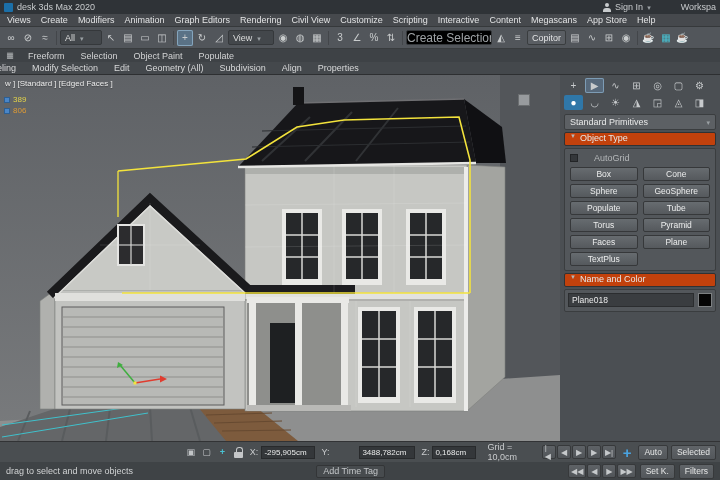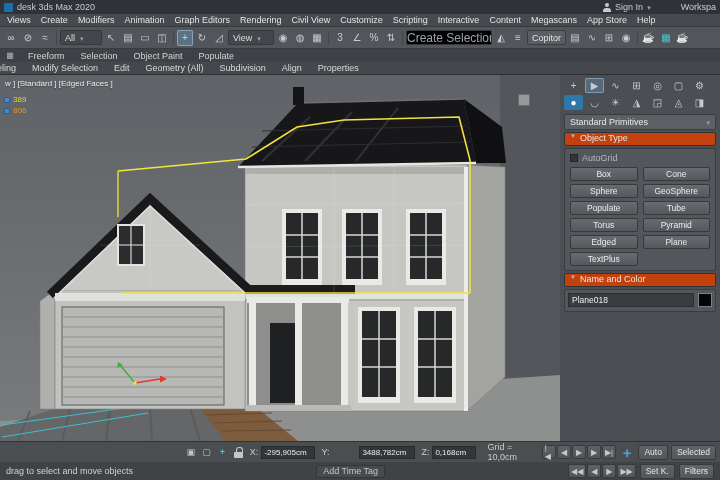--- a/index.html
+++ b/index.html
@@ -54,21 +54,21 @@
   .cmdpanel{flex:1;background:#4b4f53;display:flex;flex-direction:column;padding:3px 4px;gap:2px}
   .cp-row{display:flex;gap:2px}
   .cp-tab,.cp-cat{width:19px;height:15px;display:flex;align-items:center;justify-content:center;color:#c7cacc;font-size:10px;border-radius:2px}
   .cp-tab.active{background:#57697b;box-shadow:inset 0 0 0 1px #7d9cb5}
   .cp-cat.active{background:#2f77a8;color:#fff}
   .cp-drop{height:16px;background:#5c6064;border:1px solid #3a3d3f;border-radius:2px;display:flex;align-items:center;justify-content:space-between;padding:0 5px;margin-top:2px;color:#e8e9e9}
   .rollout{height:14px;background:#c2410c;border:1px solid #303234;border-radius:2px;display:flex;align-items:flex-start;gap:4px;padding:0 5px;color:#e6e7e7;margin-top:0}
   .rollout .arr{font-size:6px;color:#b5b8ba}
   .rollout .arr::after{content:'▼'}
   .rollout-body{background:#53575b;border:1px solid #3a3d3f;border-radius:2px;padding:3px 3px 4px;display:flex;flex-direction:column;gap:3px}
-  .autogrid{display:flex;align-items:center;gap:4px;color:#b4b7b9;padding:1px 2px}
+  .autogrid{display:flex;align-items:center;gap:16px;color:#b4b7b9;padding:1px 2px}
   .cb{width:8px;height:8px;background:#34373a;border:1px solid #232527}
   .btn-grid{display:grid;grid-template-columns:1fr 1fr;gap:3px 5px;padding:0 2px}
   .obj-btn{height:14px;background:linear-gradient(#676c70,#55595d);border:1px solid #36383a;border-radius:2px;display:flex;align-items:center;justify-content:center;color:#eceded;font-size:8.5px;font-family:"Liberation Sans",sans-serif}
   .namerow{display:flex;gap:4px;align-items:center}
   .name-input{flex:1;height:14px;background:#3a3d40;border:1px solid #2b2d2f;color:#ebebeb;font-size:8.5px;padding:0 3px;font-family:"Liberation Sans",sans-serif}
   .swatch{width:14px;height:14px;background:#050505;border:1px solid #7d8082}
 
   
   .bottombar{flex:0 0 21px;background:#4a4e51;border-top:1px solid #323335;display:flex;align-items:center;gap:3px;padding:0 4px}
   .bb-spacer{width:196px}
@@ -388,21 +388,21 @@
         <div class="btn-grid">
 
         <button class="obj-btn">Box</button>
             <button class="obj-btn">Cone</button>
             <button class="obj-btn">Sphere</button>
             <button class="obj-btn">GeoSphere</button>
             <button class="obj-btn">Populate</button>
             <button class="obj-btn">Tube</button>
             <button class="obj-btn">Torus</button>
             <button class="obj-btn">Pyramid</button>
-            <button class="obj-btn">Edged</button>
+            <button class="obj-btn">Faces</button>
             <button class="obj-btn">Plane</button>
             <button class="obj-btn">TextPlus</button>
           </div>
       </div>
 
       <div class="rollout">
         <span class="arr"></span>
         <span>Name and Color</span>
       </div>
       <div class="rollout-body">

